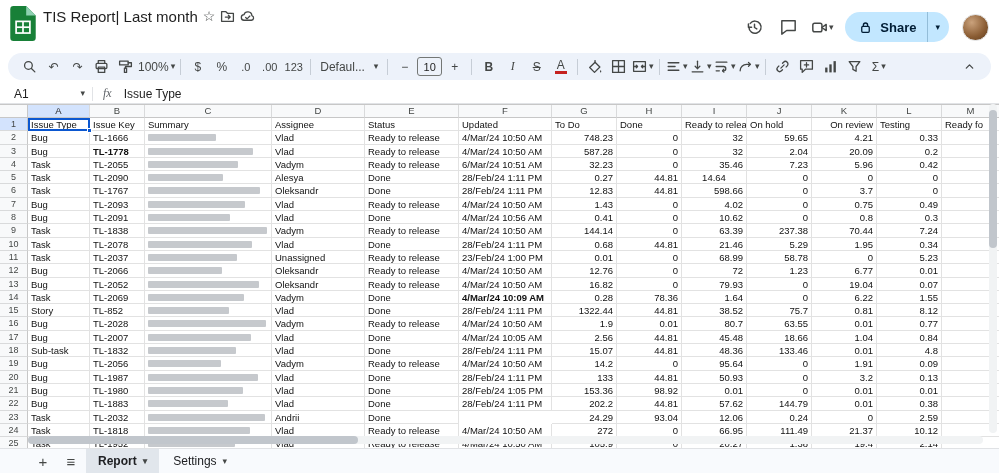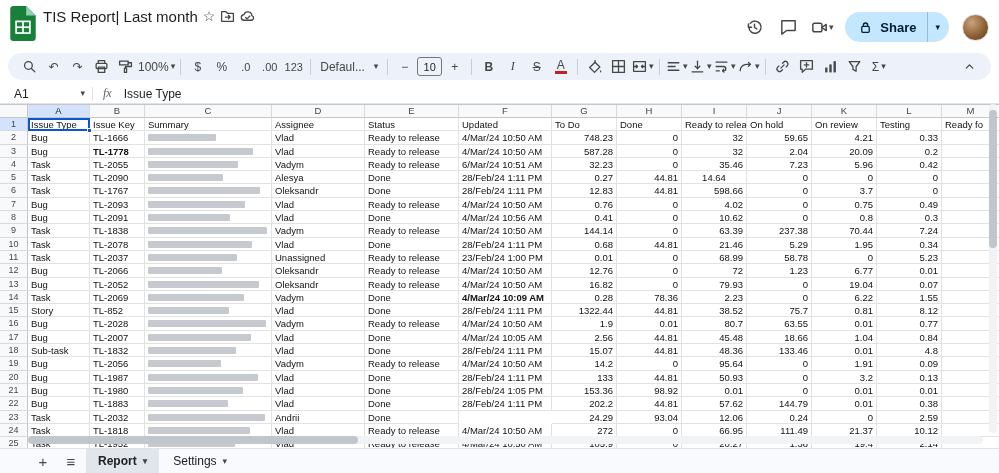--- a/index.html
+++ b/index.html
@@ -344,21 +344,21 @@
         <div class="g-cell sel" style="width: 62px;">Issue Type<div class="fill-handle"></div></div>
         <div class="g-cell" style="width: 55px;">Issue Key</div>
         <div class="g-cell" style="width: 127px;">Summary</div>
         <div class="g-cell" style="width: 93px;">Assignee</div>
         <div class="g-cell" style="width: 94px;">Status</div>
         <div class="g-cell" style="width: 93px;">Updated</div>
         <div class="g-cell" style="width: 65px;">To Do</div>
         <div class="g-cell" style="width: 65px;">Done</div>
         <div class="g-cell" style="width: 65px;">Ready to release</div>
         <div class="g-cell" style="width: 65px;">On hold</div>
-        <div class="g-cell" style="width: 65px;">On review</div>
+        <div class="g-cell" style="width: 65px; text-align: right;">On review</div>
         <div class="g-cell" style="width: 65px;">Testing</div>
         <div class="g-cell" style="width: 58px;">Ready fo</div>
       </div>
       <div class="g-row">
         <div class="g-rowhead">2</div>
         <div class="g-cell" style="width: 62px;">Bug</div>
         <div class="g-cell" style="width: 55px;">TL-1666</div>
         <div class="g-cell" style="width: 127px;">
           <div class="redacted" style="width: 68px;"></div>
         </div>
@@ -448,21 +448,21 @@
       <div class="g-row">
         <div class="g-rowhead">7</div>
         <div class="g-cell" style="width: 62px;">Bug</div>
         <div class="g-cell" style="width: 55px;">TL-2093</div>
         <div class="g-cell" style="width: 127px;">
           <div class="redacted" style="width: 97px;"></div>
         </div>
         <div class="g-cell" style="width: 93px;">Vlad</div>
         <div class="g-cell" style="width: 94px;">Ready to release</div>
         <div class="g-cell" style="width: 93px;">4/Mar/24 10:50 AM</div>
-        <div class="g-cell num" style="width: 65px;">0.76</div>
+        <div class="g-cell num" style="width: 65px;">1.43</div>
         <div class="g-cell num" style="width: 65px;">0</div>
         <div class="g-cell num" style="width: 65px;">4.02</div>
         <div class="g-cell num" style="width: 65px;">0</div>
         <div class="g-cell num" style="width: 65px;">0.75</div>
         <div class="g-cell num" style="width: 65px;">0.49</div>
         <div class="g-cell" style="width: 58px;"></div>
       </div>
       <div class="g-row">
         <div class="g-rowhead">8</div>
         <div class="g-cell" style="width: 62px;">Bug</div>
@@ -576,21 +576,21 @@
         <div class="g-cell" style="width: 62px;">Task</div>
         <div class="g-cell" style="width: 55px;">TL-2069</div>
         <div class="g-cell" style="width: 127px;">
           <div class="redacted" style="width: 96px;"></div>
         </div>
         <div class="g-cell" style="width: 93px;">Vadym</div>
         <div class="g-cell" style="width: 94px;">Done</div>
         <div class="g-cell" style="width: 93px; font-weight: bold;">4/Mar/24 10:09 AM</div>
         <div class="g-cell num" style="width: 65px;">0.28</div>
         <div class="g-cell num" style="width: 65px;">78.36</div>
-        <div class="g-cell num" style="width: 65px;">2.23</div>
+        <div class="g-cell num" style="width: 65px;">1.64</div>
         <div class="g-cell num" style="width: 65px;">0</div>
         <div class="g-cell num" style="width: 65px;">6.22</div>
         <div class="g-cell num" style="width: 65px;">1.55</div>
         <div class="g-cell" style="width: 58px;"></div>
       </div>
       <div class="g-row">
         <div class="g-rowhead">15</div>
         <div class="g-cell" style="width: 62px;">Story</div>
         <div class="g-cell" style="width: 55px;">TL-852</div>
         <div class="g-cell" style="width: 127px;">

